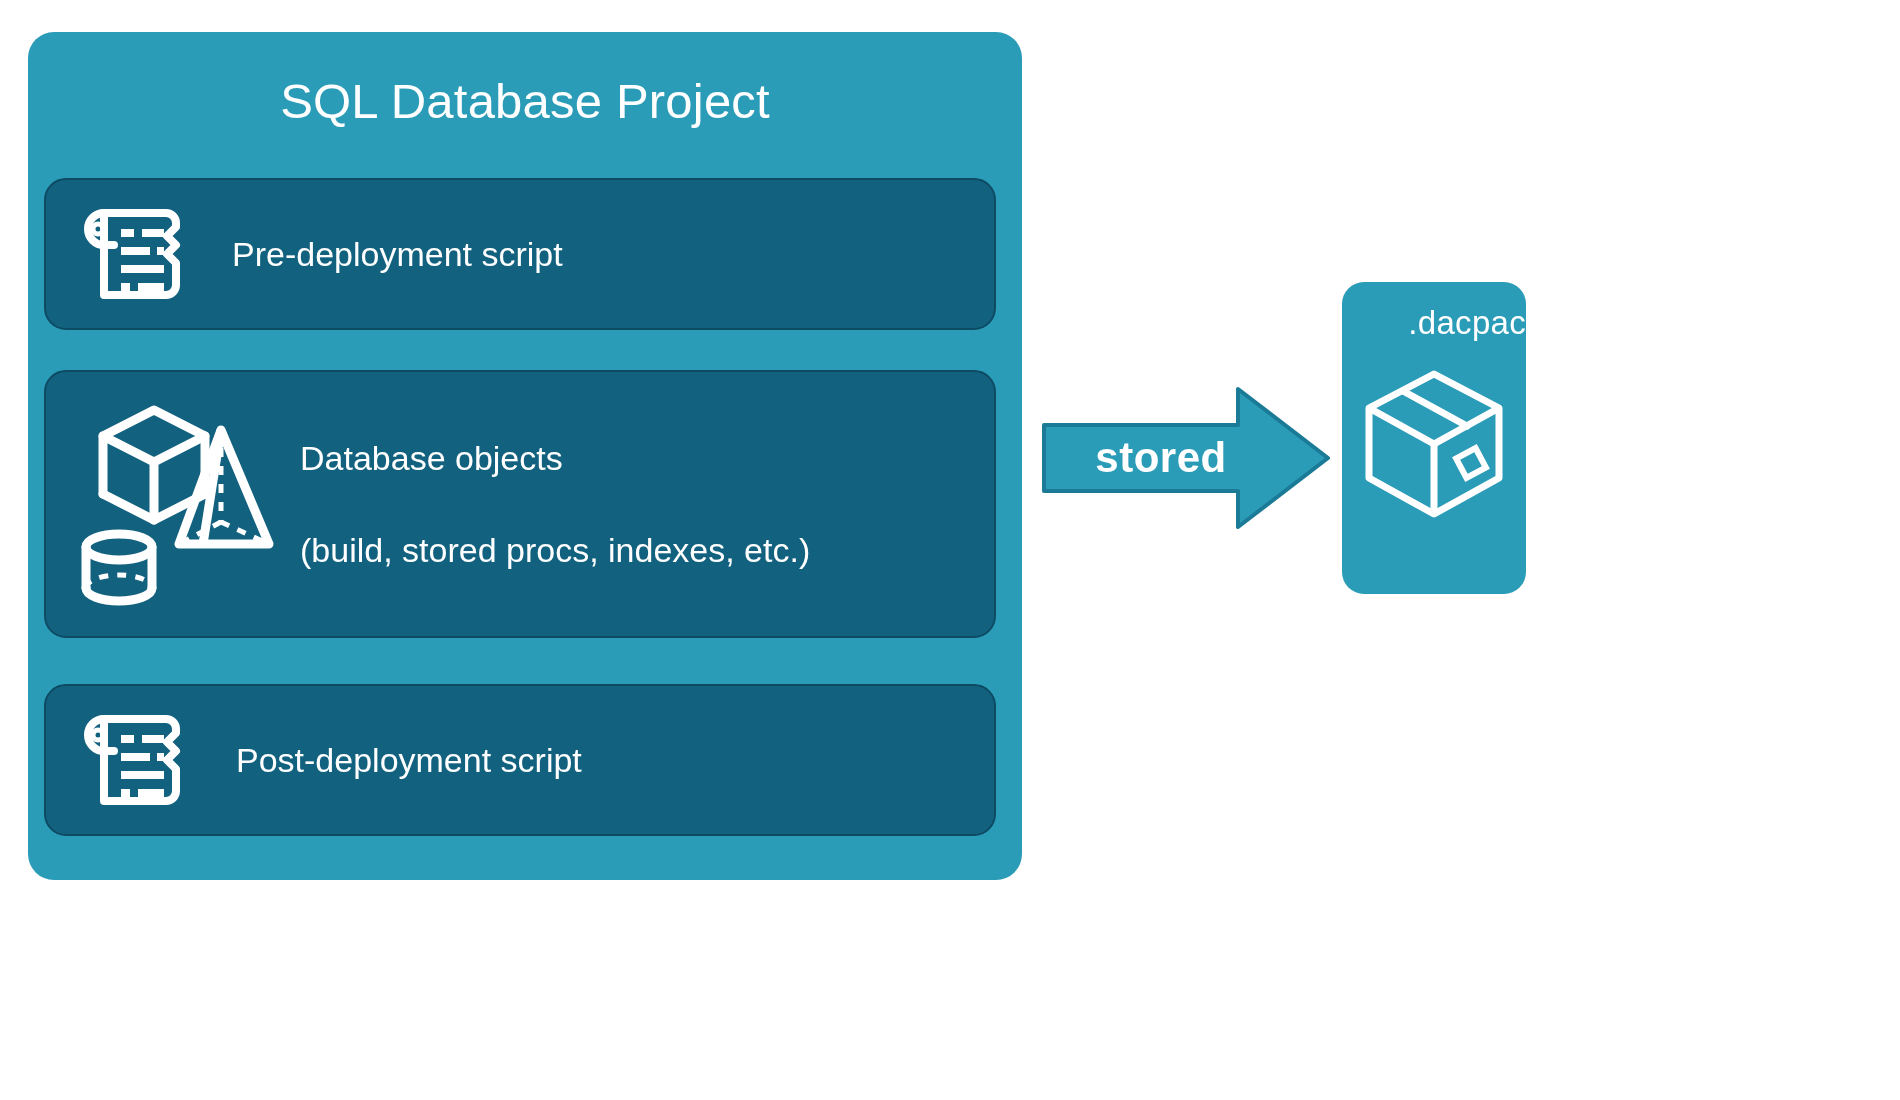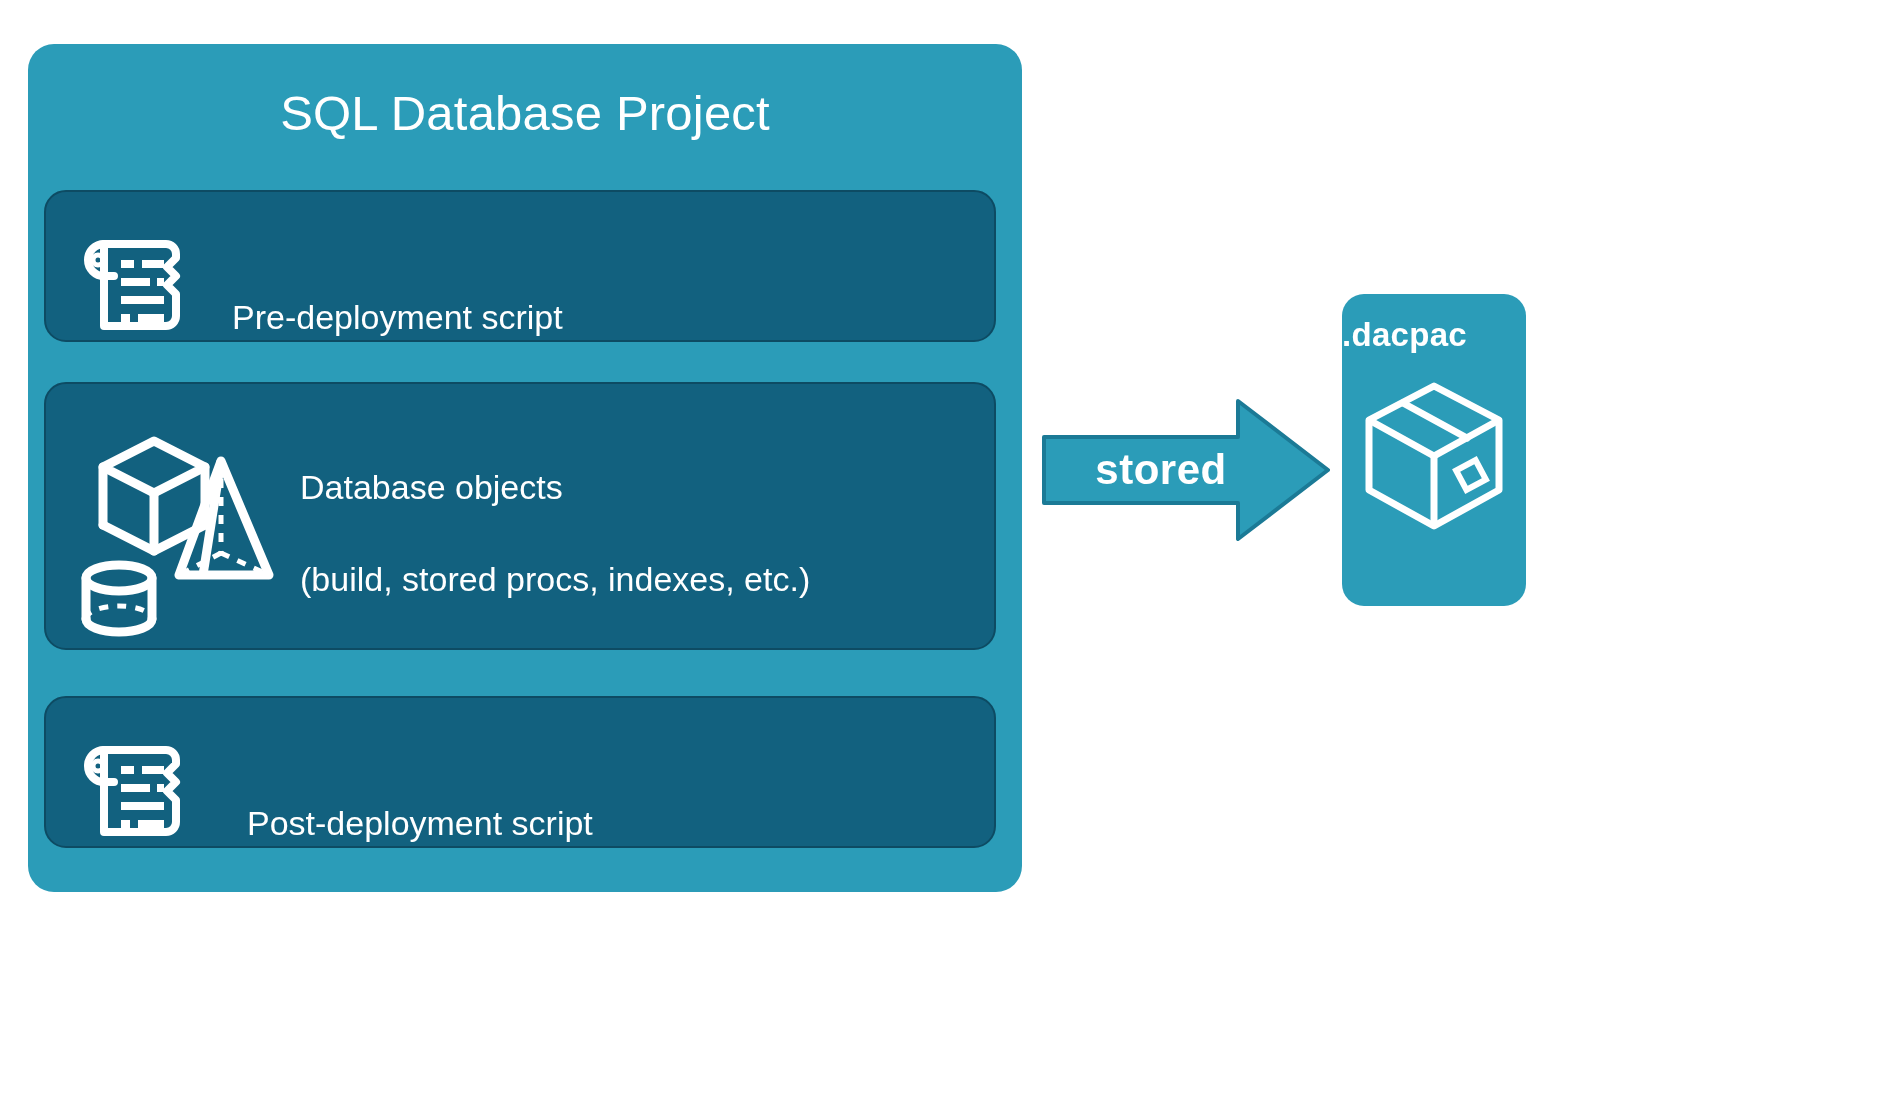--- a/index.html
+++ b/index.html
@@ -13,21 +13,21 @@
     height: 1100px;
     position: relative;
     overflow: hidden;
     font-family: "Liberation Sans", sans-serif;
     -webkit-font-smoothing: antialiased;
   }
 
   #canvas {
     position: absolute;
     left: 0;
-    top: 16px;
+    top: 4px;
     width: 1900px;
     height: 1068px;
   }
 
   
   .project-card {
     position: absolute;
     left: 28px;
     top: 28px;
     width: 994px;
@@ -54,21 +54,21 @@
   
   .inner-card {
     position: absolute;
     left: 16px;
     width: 952px;
     background: #12617f;
     border: 2px solid #0d4b63;
     border-radius: 22px;
     box-sizing: border-box;
     display: flex;
-    align-items: flex-end;
+    align-items: center;
   }
   .card-pre   { top: 146px; height: 152px; }
   .card-obj   { top: 338px; height: 268px; }
   .card-post  { top: 652px; height: 152px; }
 
   .card-icon {
     flex: 0 0 auto;
     display: flex;
     align-items: center;
     justify-content: center;
@@ -77,21 +77,21 @@
   .icon-shapes-wrap { width: 240px; margin-left: 14px; }
 
   .card-label {
     color: #ffffff;
     font-size: 34px;
     line-height: 46px;
     font-weight: 400;
     white-space: pre-line;
   }
   .label-pre  { margin-left: 22px; }
-  .label-post { margin-left: 37px; }
+  .label-post { margin-left: 26px; }
   .label-obj  { }
 
   .label-obj .line1 { display: block; }
   .label-obj .line2 { display: block; }
 
   
   .build-arrow {
     position: absolute;
     left: 1042px;
     top: 383px;
@@ -123,24 +123,24 @@
     height: 312px;
     background: #2b9cb8;
     border-radius: 22px;
     box-sizing: border-box;
   }
   .dacpac-title {
     position: absolute;
     top: 22px;
     left: 0;
     width: 100%;
-    text-align: left;
+    text-align: right;
     color: #ffffff;
     font-size: 33px;
-    font-weight: bold;
+    font-weight: normal;
     letter-spacing: 0.3px;
     white-space: nowrap;
   }
   .dacpac-icon {
     position: absolute;
     top: 82px;
     left: 50%;
     transform: translateX(-50%);
     width: 150px;
     height: 160px;

